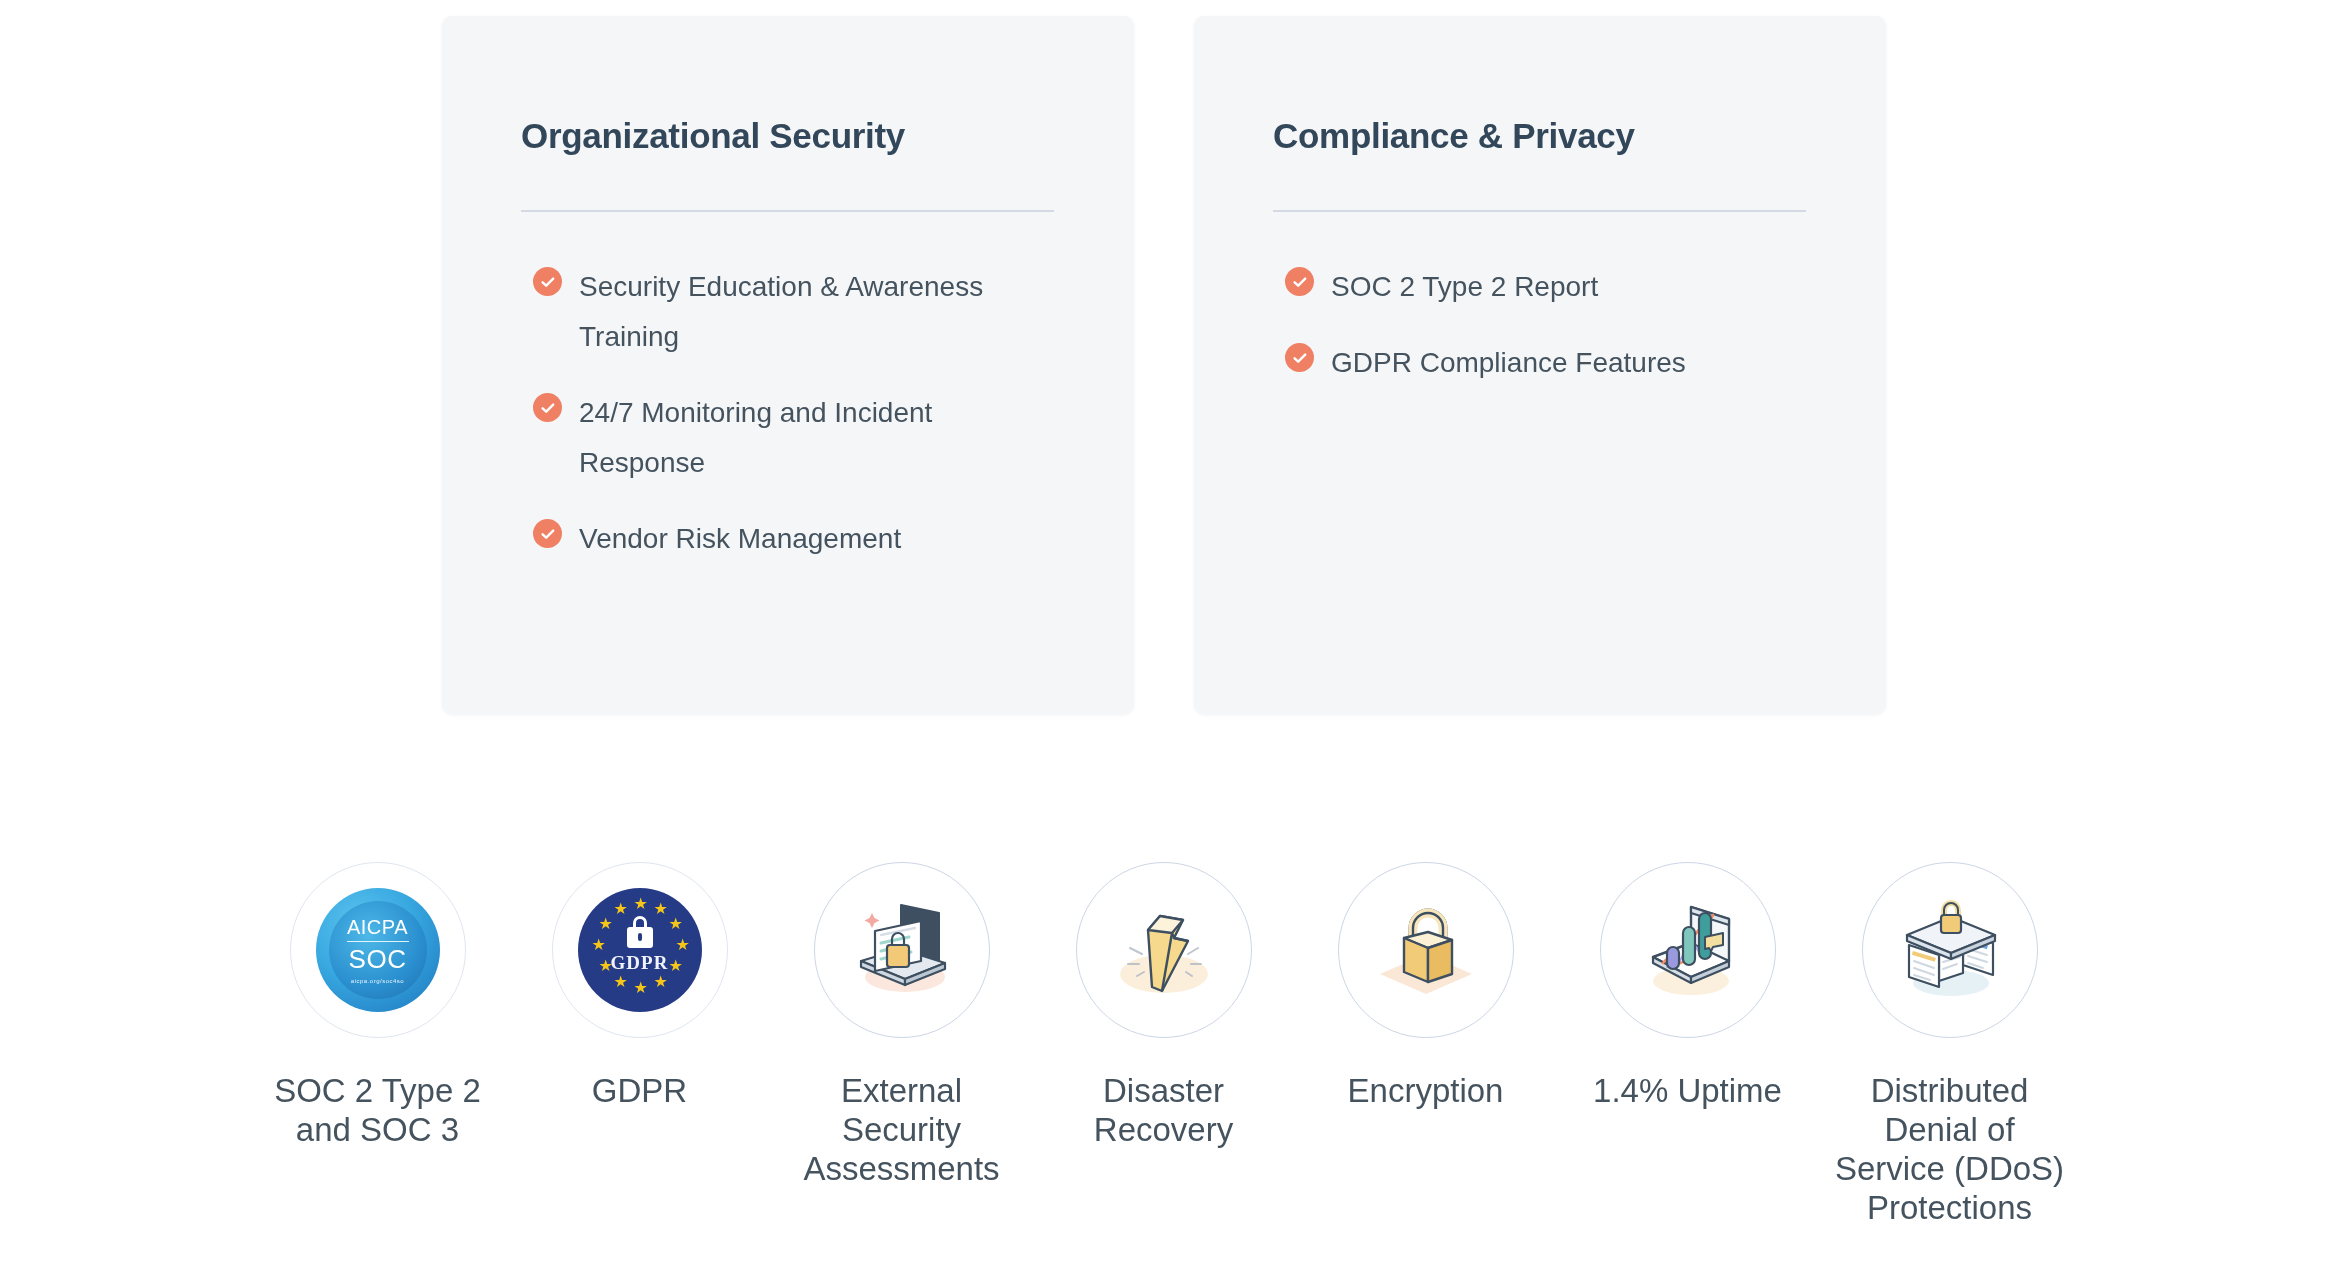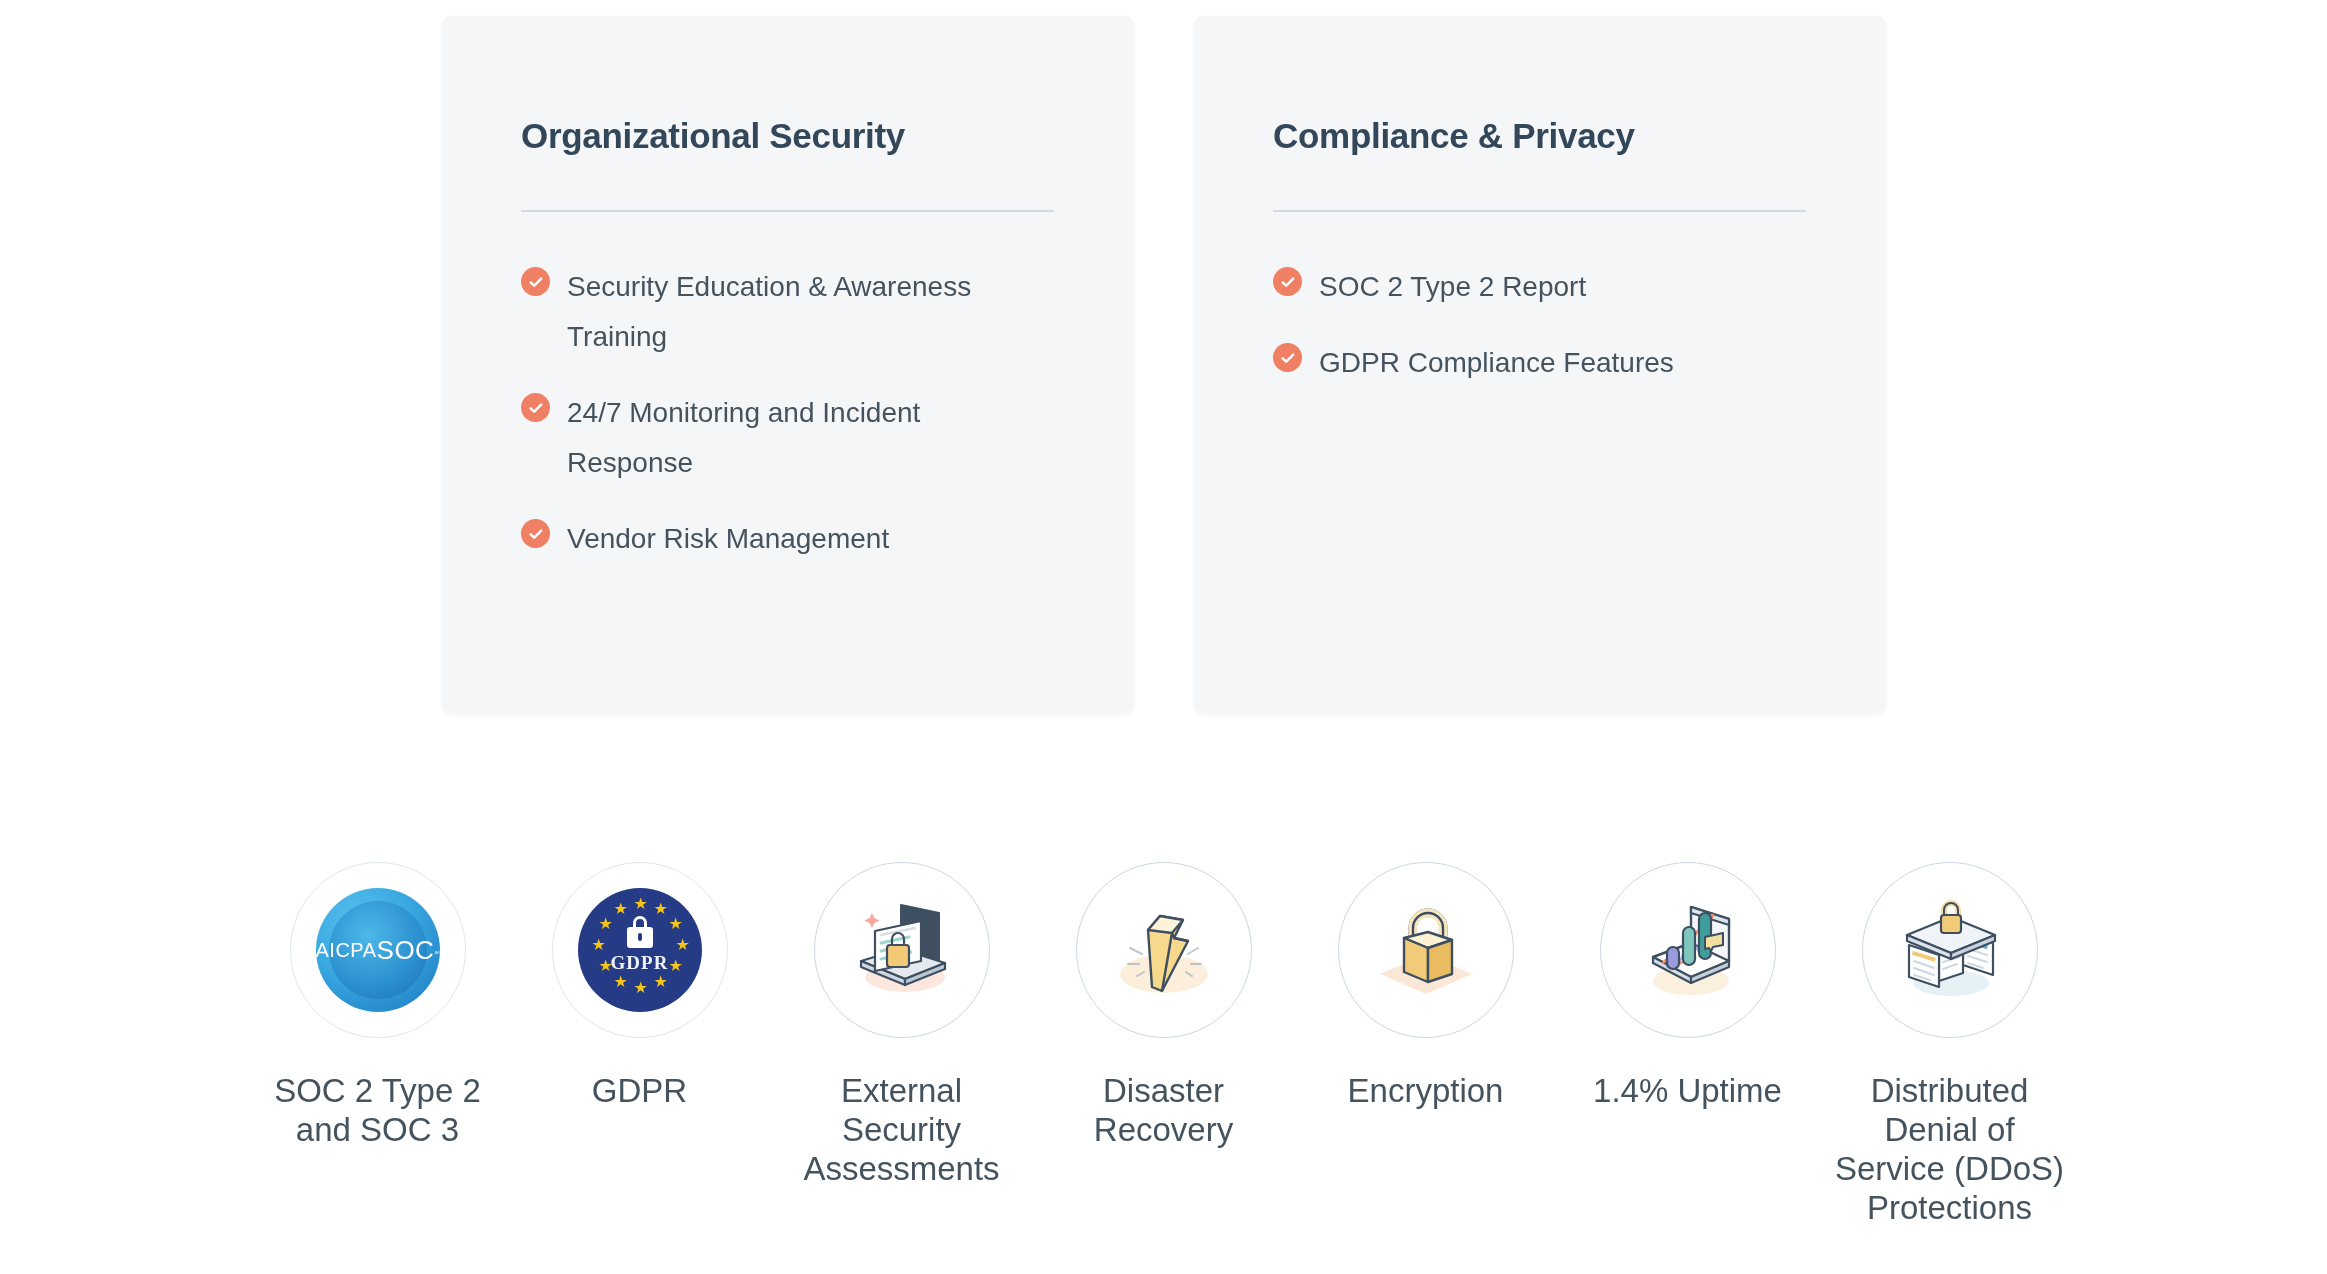--- a/index.html
+++ b/index.html
@@ -47,21 +47,21 @@
     position: absolute;
     left: 79px;
     top: 194px;
     width: 533px;
     height: 2px;
     background: #d3dae4;
   }
 
   .feature-list {
     position: absolute;
-    left: 79px;
+    left: 91px;
     top: 246px;
     width: 560px;
   }
   .feature-item {
     display: flex;
     align-items: flex-start;
     margin-bottom: 26px;
   }
   .check-circle {
     flex: 0 0 auto;
@@ -125,22 +125,23 @@
     font-weight: 400;
   }
 
   
   .aicpa {
     width: 124px;
     height: 124px;
     border-radius: 50%;
     background: radial-gradient(circle at 35% 30%, #5bc3ef 0%, #38a8e0 45%, #1b74bd 100%);
     display: flex;
-    flex-direction: row;
+    flex-direction: column;
     align-items: center;
+    justify-content: center;
     position: relative;
   }
   .aicpa::before {
     content: "";
     position: absolute;
     left: 13px; top: 13px; right: 13px; bottom: 13px;
     border-radius: 50%;
     background: radial-gradient(circle at 40% 35%, #4db8e8 0%, #2a8fcf 60%, #1f6fae 100%);
   }
   .aicpa-t1, .aicpa-t2, .aicpa-t3 {

